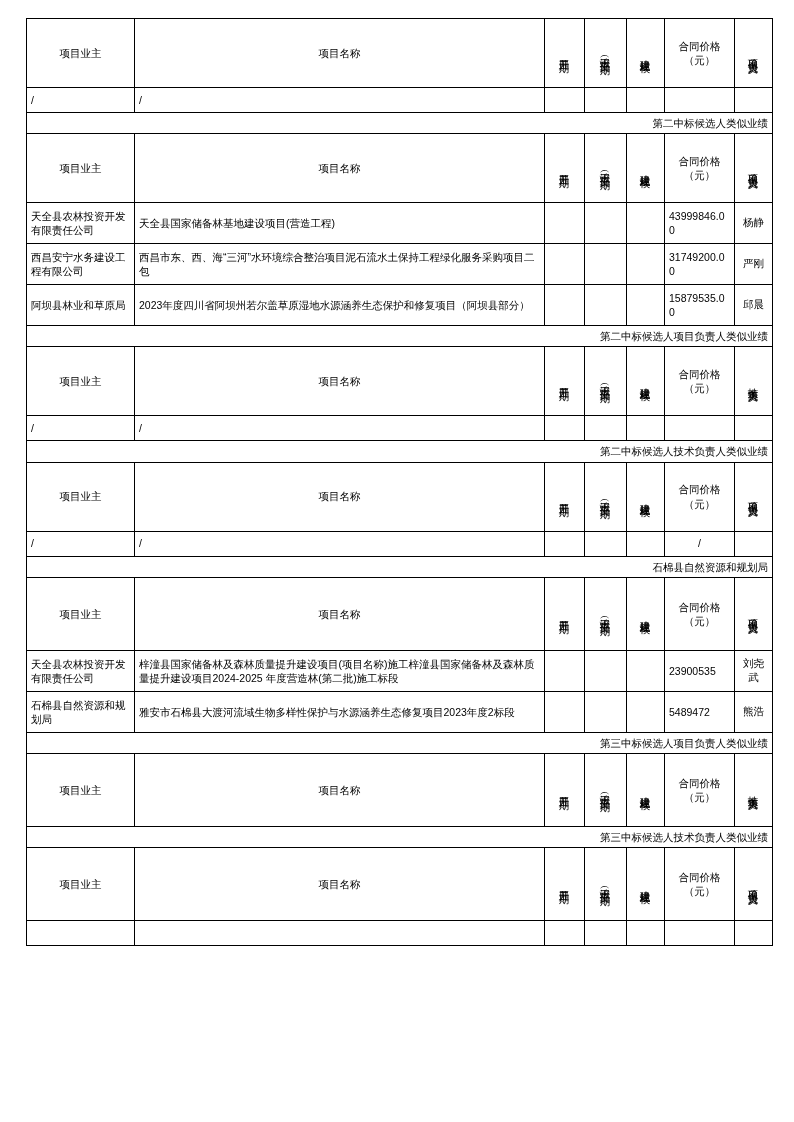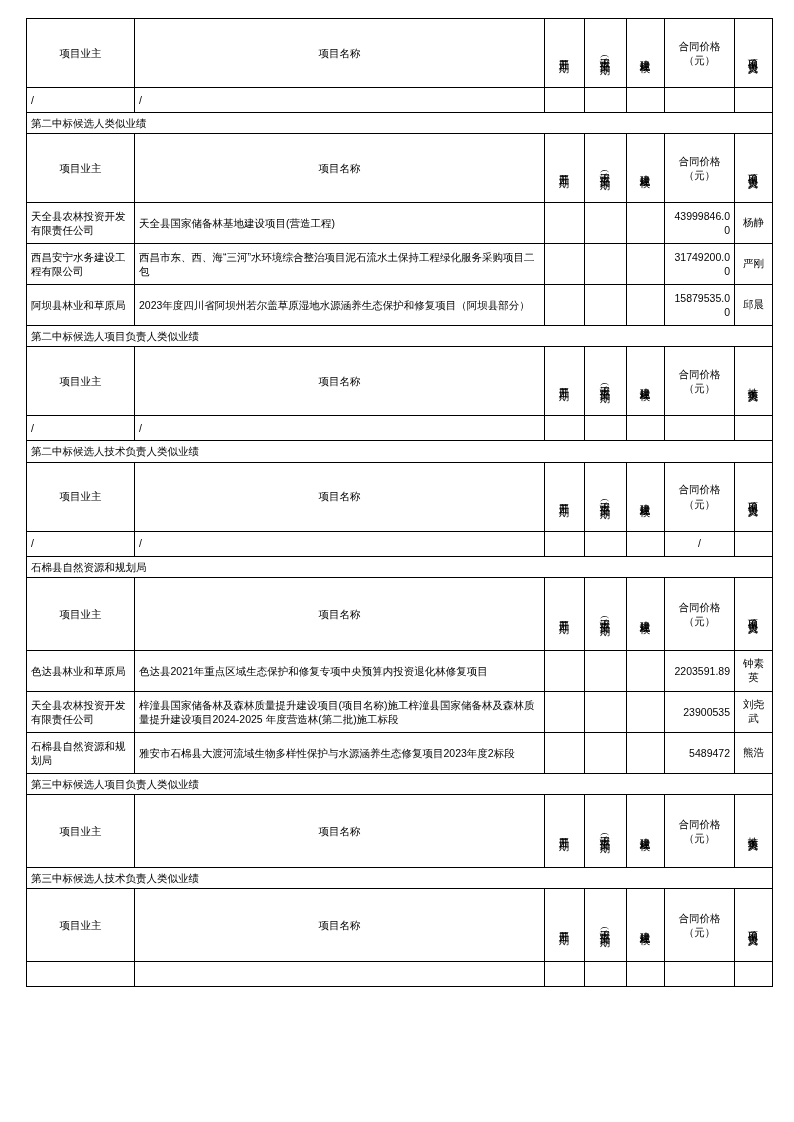--- a/index.html
+++ b/index.html
@@ -54,25 +54,25 @@
     display: inline-block;
     line-height: 1.15;
     font-size: 10.5px;
   }
   .vert-wrap {
     display: flex;
     justify-content: center;
     align-items: center;
   }
   .center { text-align: center; }
-  .right { text-align: right; padding-right: 6px; }
+  .right { text-align: left; padding-right: 6px; }
   .section-row td {
     font-size: 10.5px;
     padding: 4px 6px;
-    text-align: left;
+    text-align: right;
   }
   .hdr-row td { height: 62px; }
   .hdr-row-tall td { height: 66px; }
   .slash-row td { height: 18px; }
   .data-row-2 td { height: 34px; }
   .owner-cell {
     text-align: left;
     padding-left: 5px;
   }
   .name-cell {
@@ -292,29 +292,20 @@
             </div>
           </td>
         <td class="hdr-cell"><span>合同价格（元）</span></td>
         <td class="hdr-cell">
             <div class="vert-wrap">
               <span class="vert">项目负责人</span>
             </div>
           </td>
       </tr>
       <tr class="data-row-2">
-        <td class="owner-cell"><span>色达县林业和草原局</span></td>
-        <td class="name-cell"><span>色达县2021年重点区域生态保护和修复专项中央预算内投资退化林修复项目</span></td>
-        <td class="center"><span></span></td>
-        <td class="center"><span></span></td>
-        <td class="center"><span></span></td>
-        <td class="right"><span>2203591.89</span></td>
-        <td class="person-cell"><span>钟素英</span></td>
-      </tr>
-      <tr class="data-row-2">
         <td class="owner-cell"><span>天全县农林投资开发有限责任公司</span></td>
         <td class="name-cell"><span>梓潼县国家储备林及森林质量提升建设项目(项目名称)施工梓潼县国家储备林及森林质量提升建设项目2024-2025 年度营造林(第二批)施工标段</span></td>
         <td class="center"><span></span></td>
         <td class="center"><span></span></td>
         <td class="center"><span></span></td>
         <td class="right"><span>23900535</span></td>
         <td class="person-cell"><span>刘尧武</span></td>
       </tr>
       <tr class="data-row-2">
         <td class="owner-cell"><span>石棉县自然资源和规划局</span></td>

